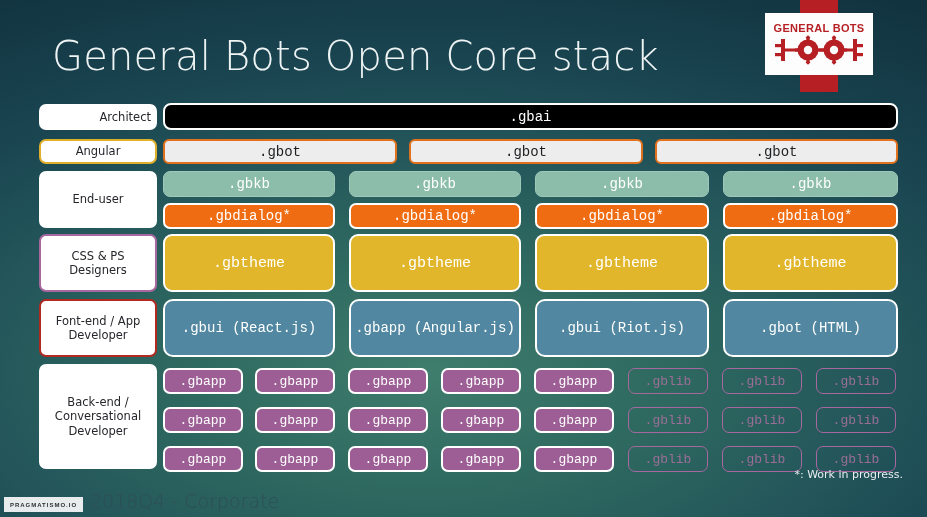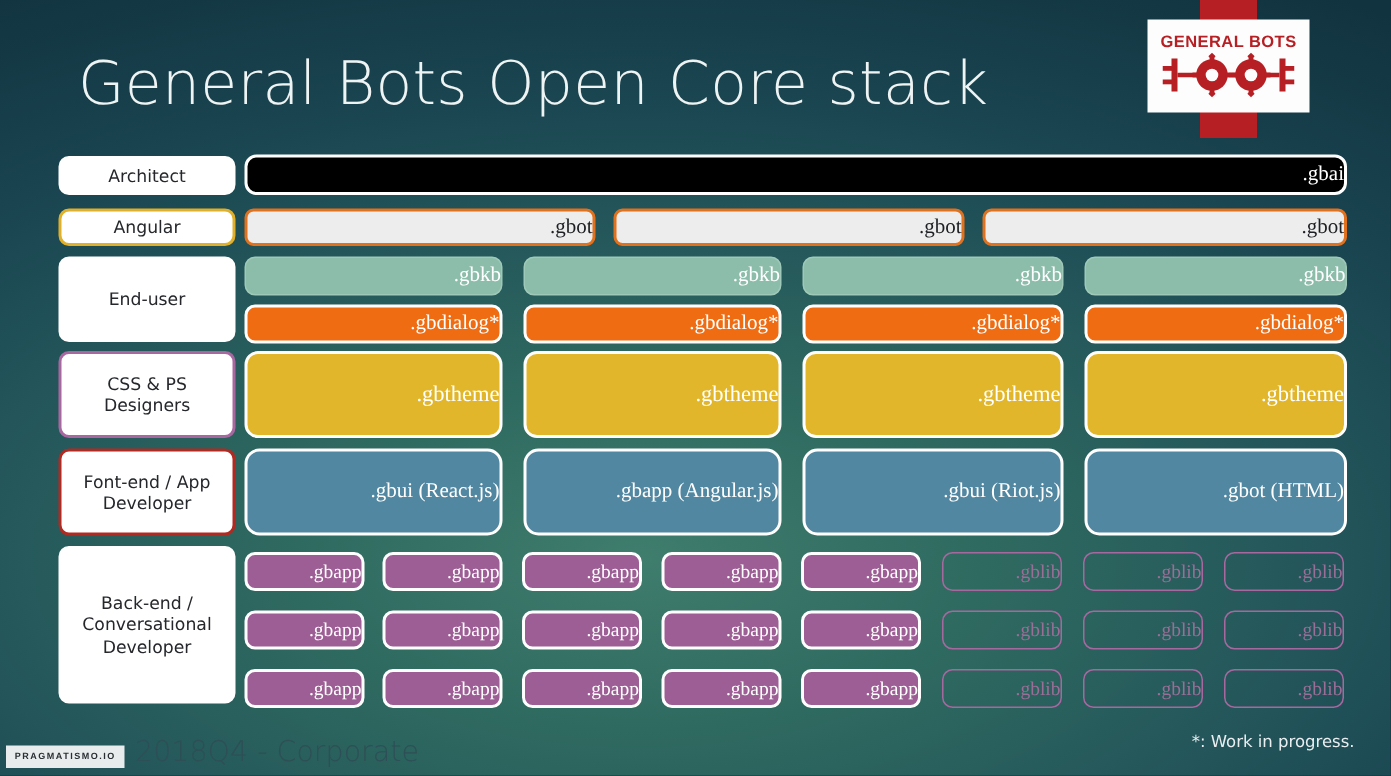--- a/index.html
+++ b/index.html
@@ -79,26 +79,26 @@
     line-height: 1.22;
     padding: 2px 4px;
     font-family: "DejaVu Sans", sans-serif;
   }
 
   .cell {
     position: absolute;
     border-radius: 7px;
     display: flex;
     align-items: center;
-    justify-content: flex-end;
+    justify-content: center;
     text-align: center;
     color: #ffffff;
     font-size: 14px;
     white-space: nowrap;
-    font-family: Liberation Serif, serif;
+    font-family: Liberation Mono, monospace;
   }
 
   .cell.gbai   { background: #000000; border: 2px solid #ffffff; color: #ffffff; border-radius: 8px; }
   .cell.gbot   { background: #ededed; border: 2px solid #e2711d; color: #1d1f22; border-radius: 6px; }
   .cell.gbkb   { background: #8cbdaa; border: 1px solid #9ec9b8; color: #ffffff; border-radius: 7px; }
   .cell.gbdlg  { background: #ef6c12; border: 2px solid #ffffff; color: #ffffff; border-radius: 7px; }
   .cell.gbtheme{ background: #e2b62a; border: 2px solid #ffffff; color: #ffffff; border-radius: 9px; font-size: 15px; }
   .cell.gbui   { background: #5187a0; border: 2px solid #ffffff; color: #ffffff; border-radius: 10px; font-size: 14px; }
   .cell.gbapp  { background: #9c5e94; border: 2px solid #ffffff; color: #ffffff; border-radius: 7px; font-size: 13px; }
   .cell.gblib  { background: transparent; border: 1.5px solid #a768a0; color: #9a6e97; border-radius: 7px; font-size: 13px; }
@@ -123,21 +123,21 @@
   .footer-text {
     position: absolute;
     left: 90px; top: 490px;
     font-size: 19px;
     color: #2e4f56;
     font-weight: 300;
     font-family: "DejaVu Sans", sans-serif;
   }
   .footer-note {
     position: absolute;
-    right: 24px; top: 488px;
+    right: 24px; top: 468px;
     font-size: 11px;
     color: #e9eef0;
     font-family: "DejaVu Sans", sans-serif;
   }
 </style>
 </head>
 <body>
 
 <div class="slide">
 
@@ -176,21 +176,21 @@
           <circle cx="0" cy="0" r="4.2" fill="#fdfdfd"></circle>
         </g>
       </g>
     </svg>
   </div>
 
   <h1 class="deck-title">General Bots Open Core stack</h1>
 
   <div class="stack">
 
-    <div class="rowlabel" style="top:104px;height:26px;border-color:#ffffff;">
+    <div class="rowlabel" style="top:104px;height:26px;border-color:#ffffff;justify-content:flex-end;">
       <span>Architect</span>
     </div>
     <div class="rowlabel" style="top:139px;height:25px;border-color:#e0b02a;">
       <span>Angular</span>
     </div>
     <div class="rowlabel" style="top:171px;height:57px;border-color:#ffffff;">
       <span>End-user</span>
     </div>
     <div class="rowlabel" style="top:234px;height:58px;border-color:#a768a0;">
       <span>CSS &amp; PS Designers</span>

